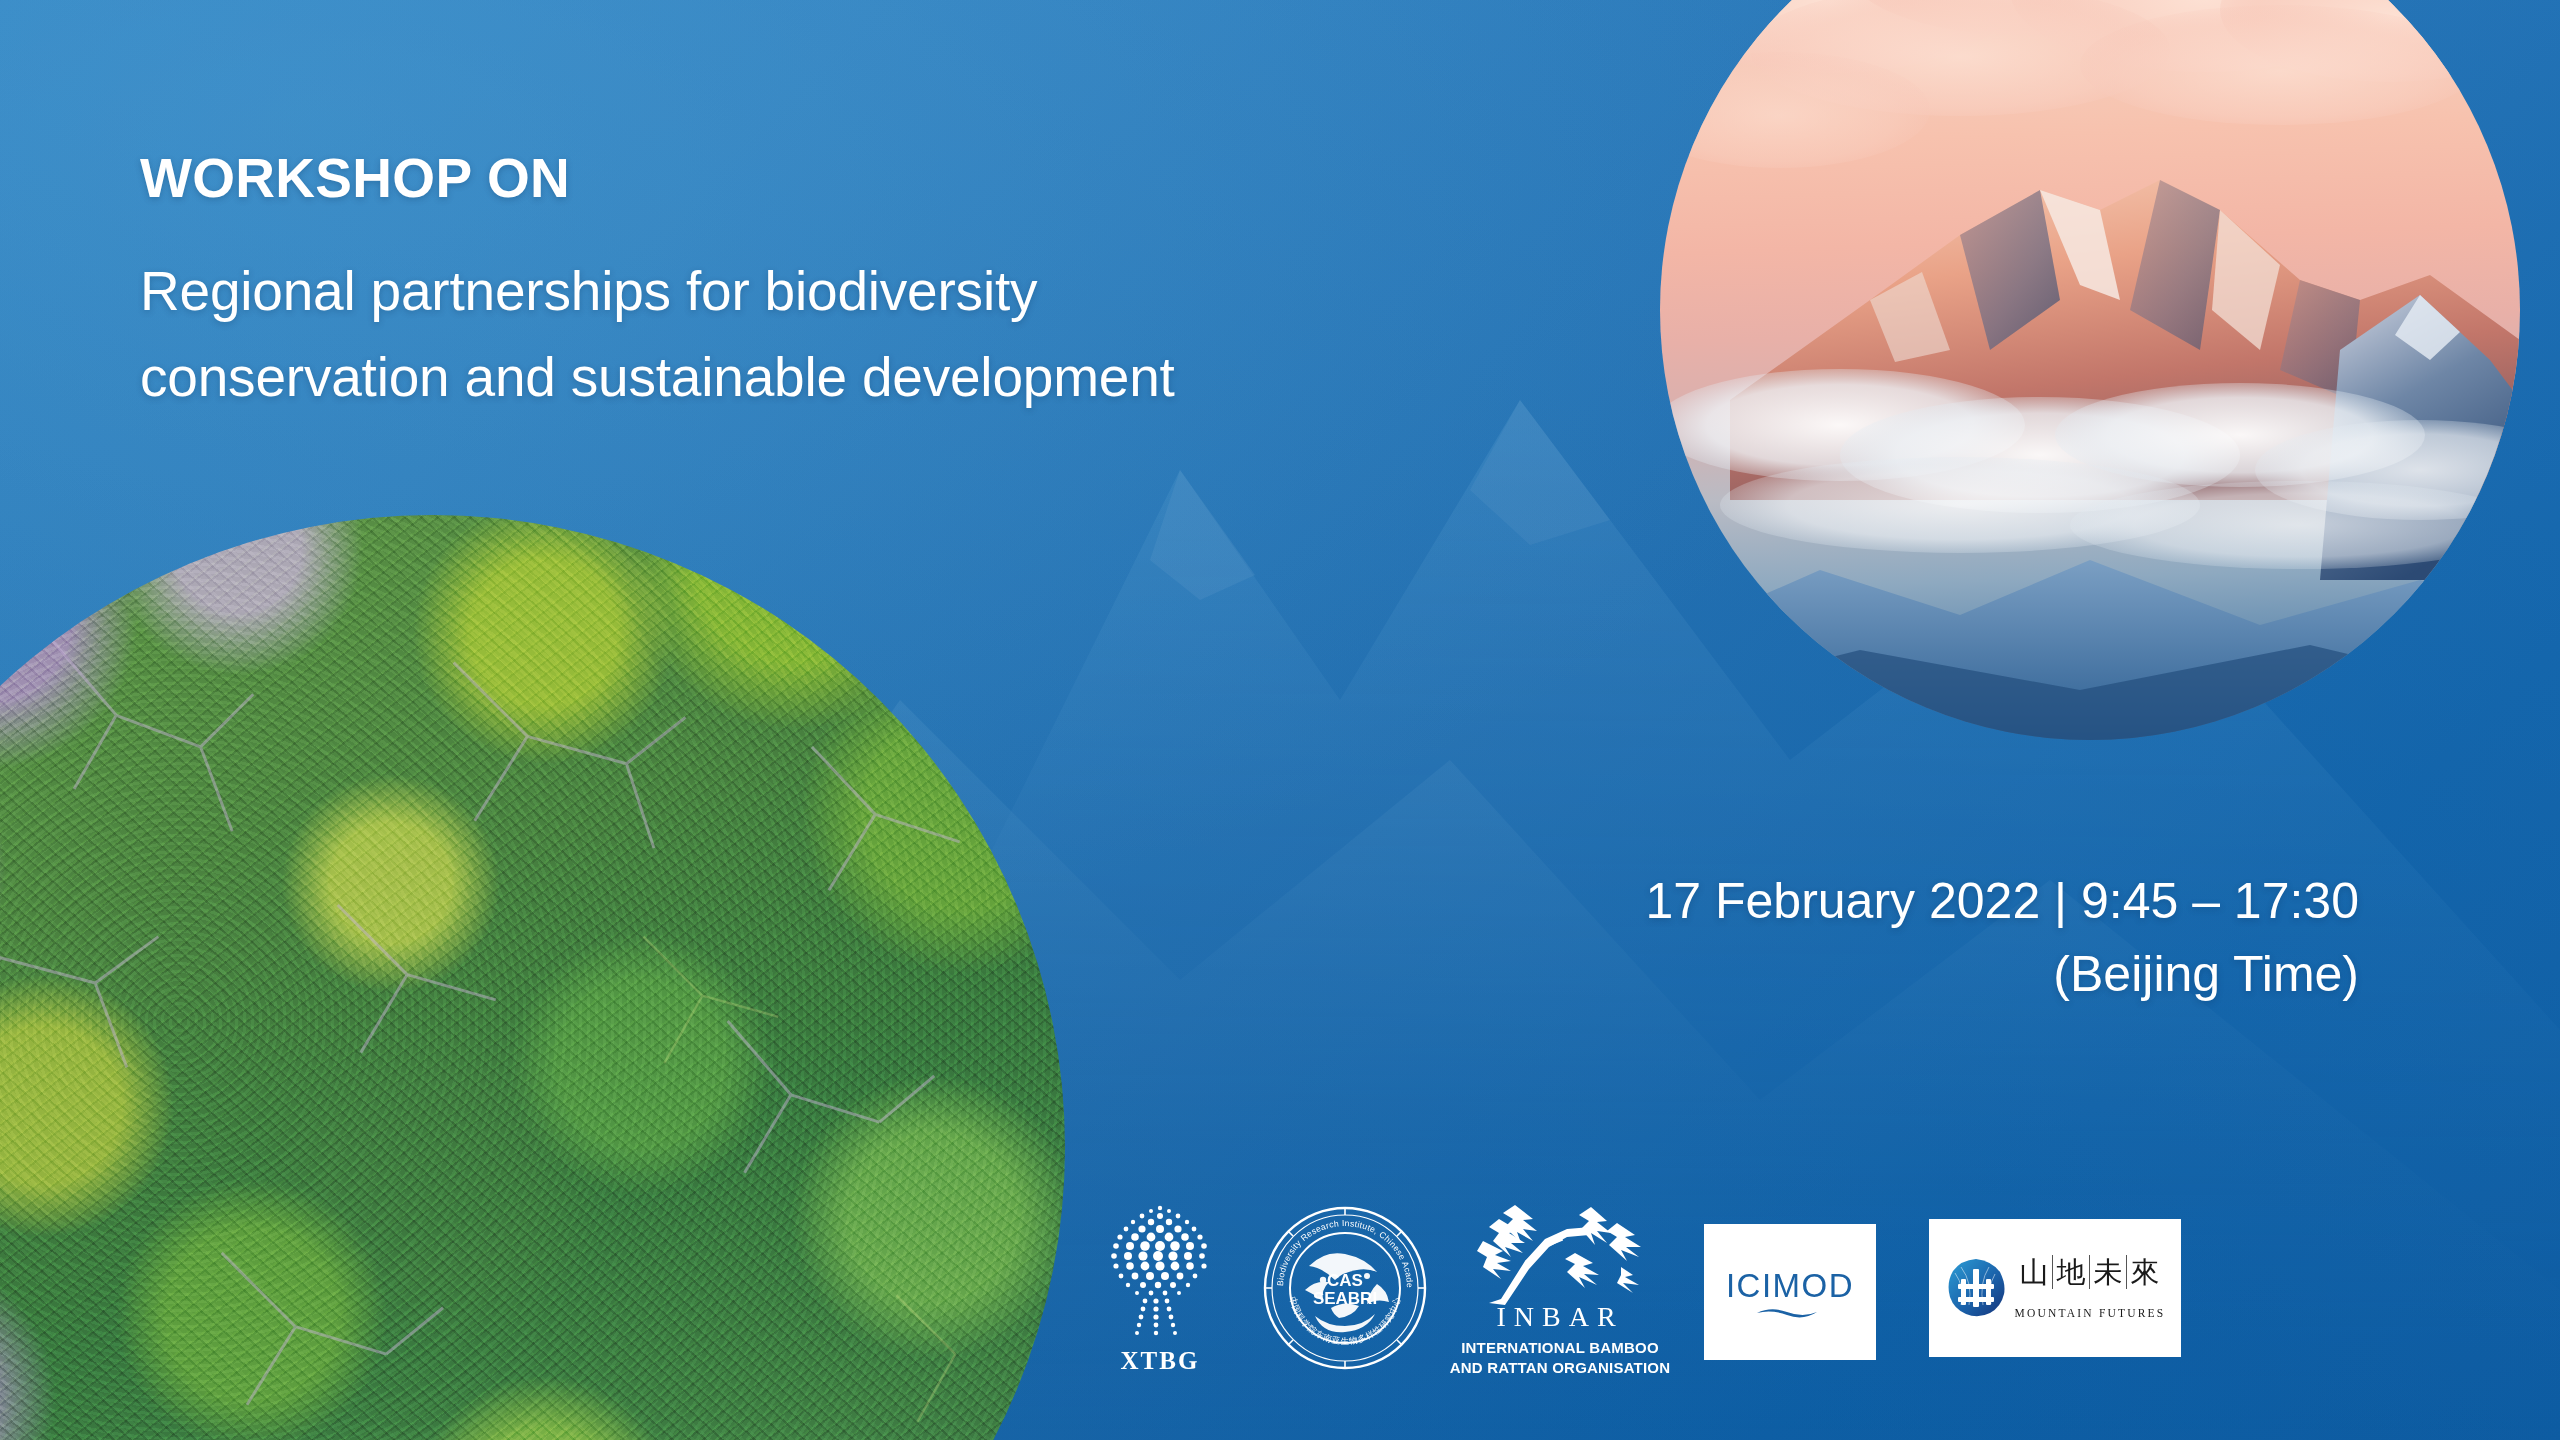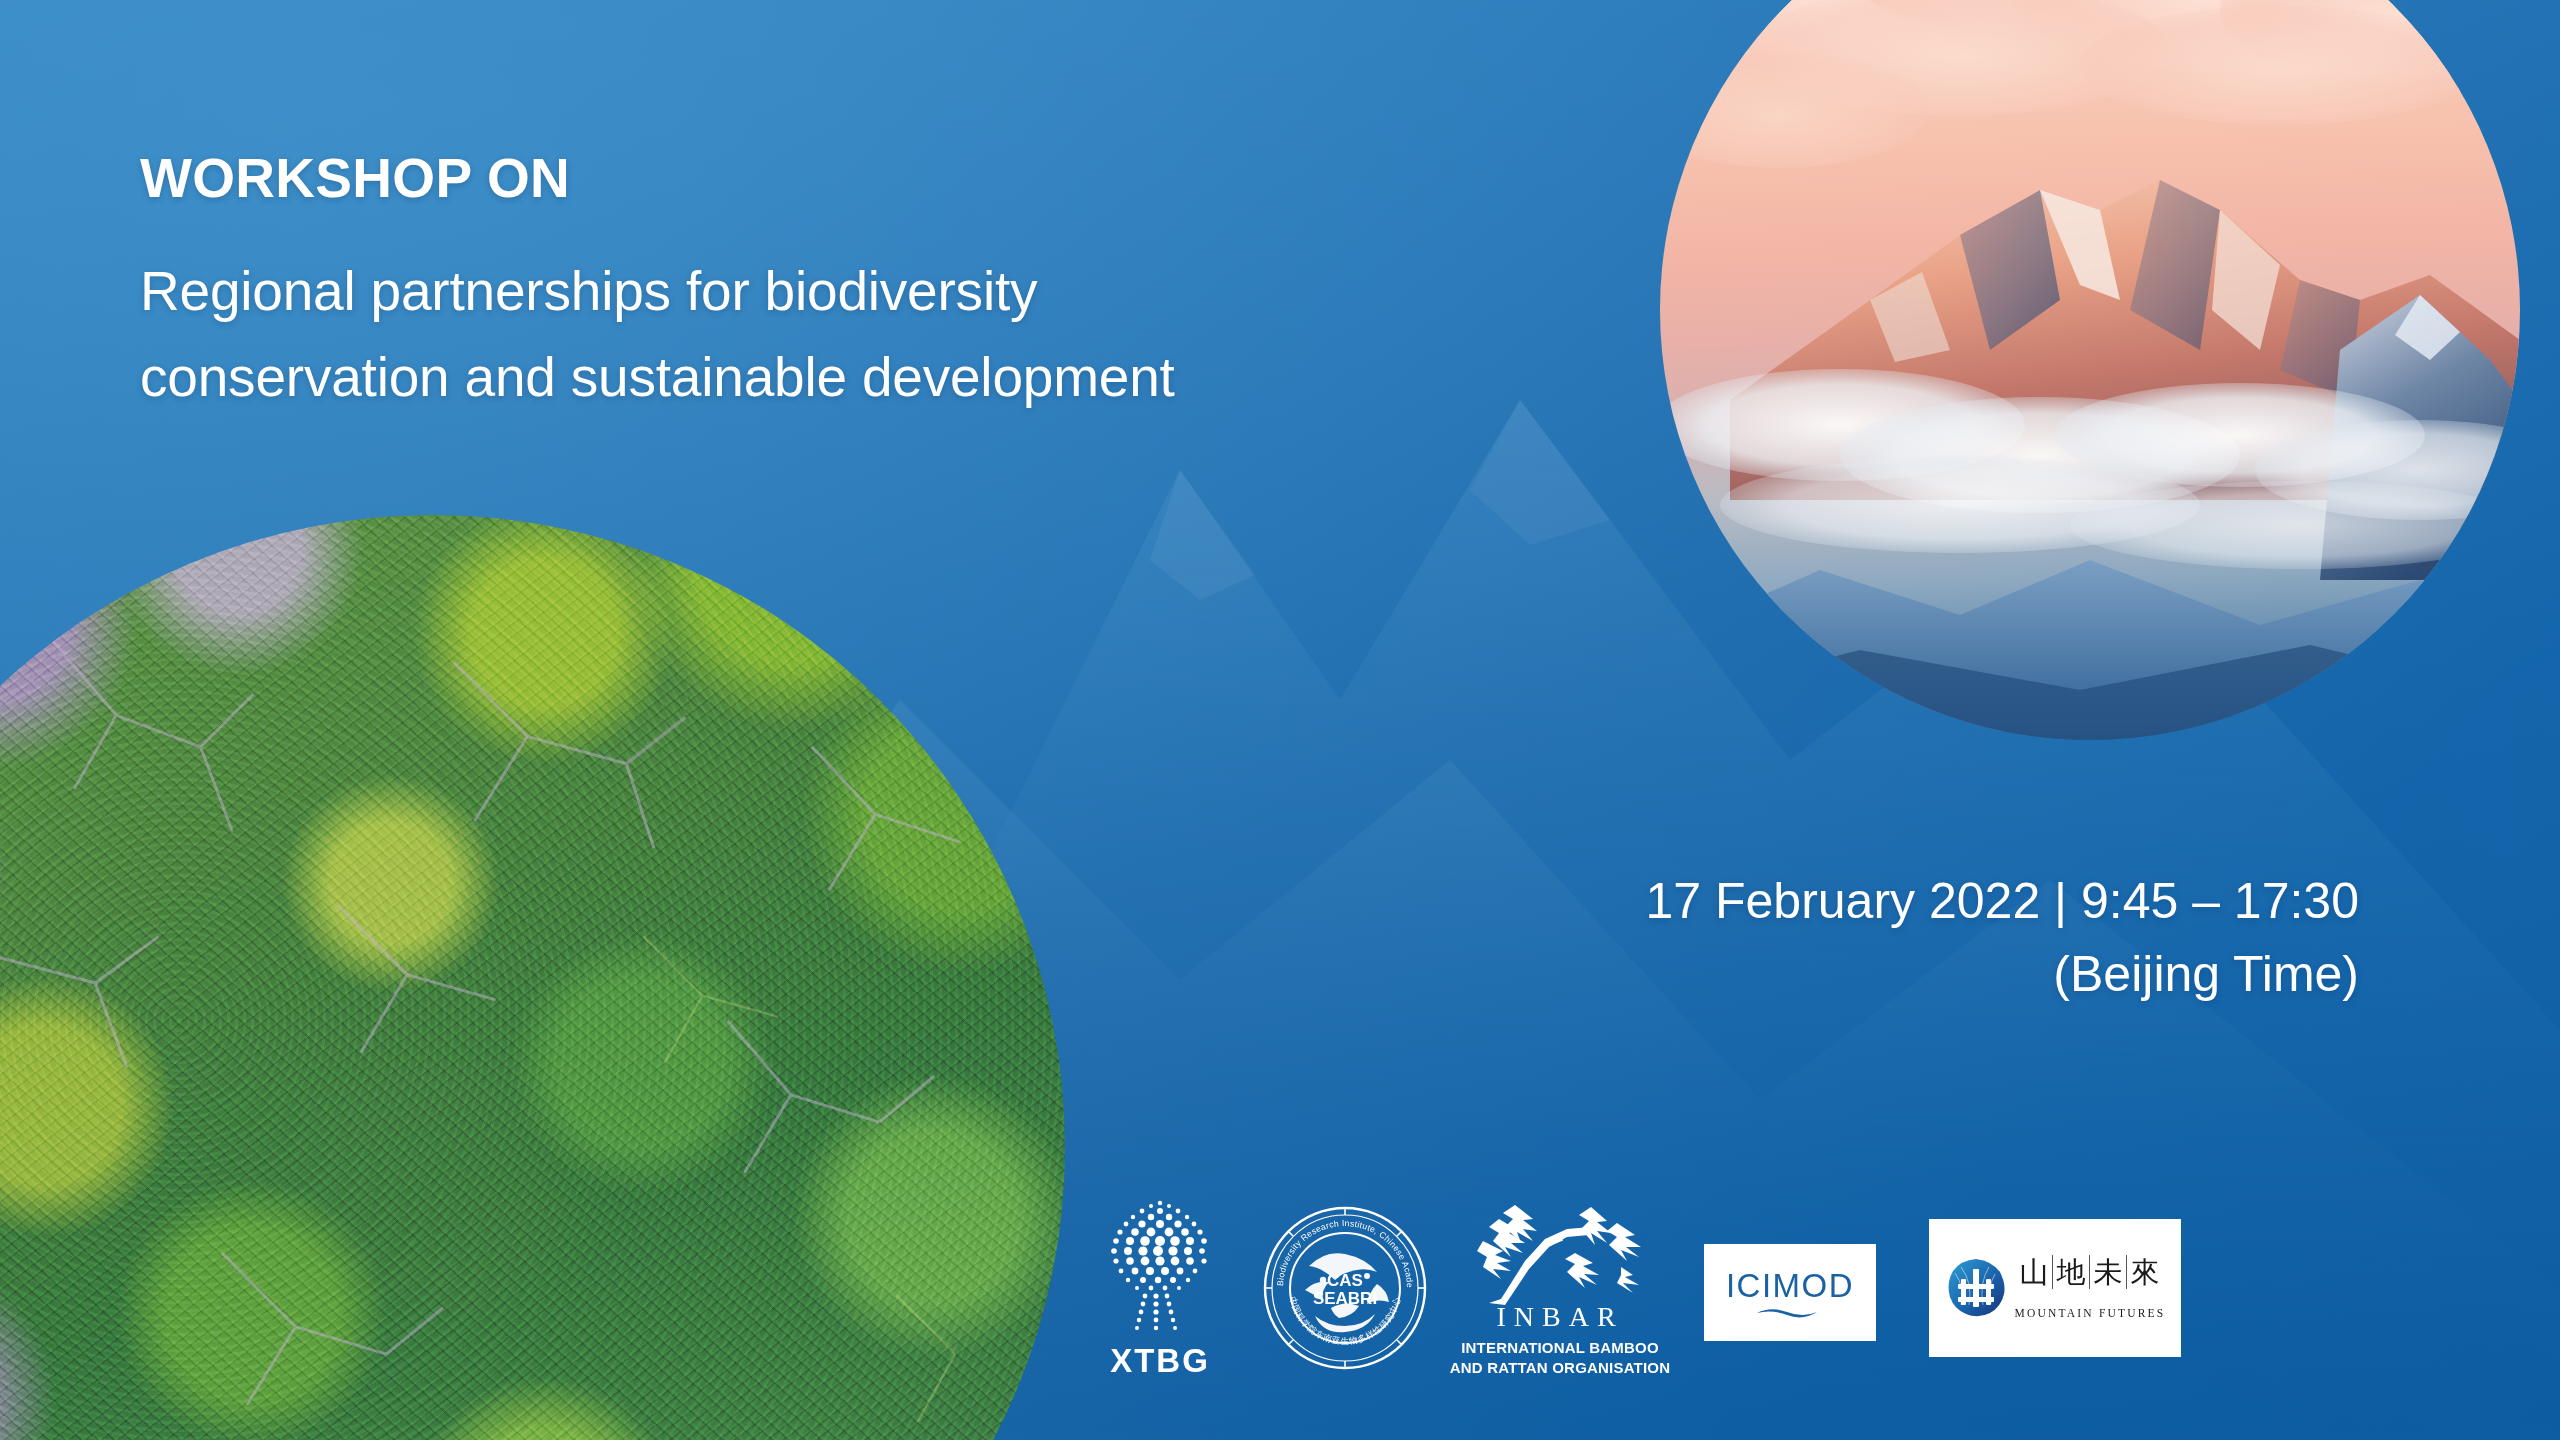--- a/index.html
+++ b/index.html
@@ -153,24 +153,24 @@
     justify-content:center;
     flex-direction:column;
   }
 
   
   #logo-xtbg{ width:170px; height:190px; }
   #logo-xtbg .tree{ width:122px; height:140px; }
   #logo-xtbg .wordmark{
     margin-top:6px;
     color:#fff;
-    font-size:33px;
+    font-size:25px;
     font-weight:700;
     letter-spacing:2px;
-    font-family:Liberation Sans, sans-serif;
+    font-family:Liberation Serif, serif;
   }
 
   
   #logo-seabri{ width:200px; height:190px; }
   #logo-seabri svg{ width:168px; height:168px; }
 
   
   #logo-inbar{ width:230px; height:195px; }
   #logo-inbar .bamboo{ width:178px; height:108px; }
   #logo-inbar .inbar-word{
@@ -181,21 +181,21 @@
   #logo-inbar .inbar-sub{
     color:#fff; font-size:15px; line-height:1.28;
     letter-spacing:.2px; text-align:center; margin-top:5px;
     font-family:"Liberation Sans", sans-serif;
     font-weight:bold;
   }
 
   
   #logo-icimod{ width:230px; height:190px; }
   #logo-icimod .tile{
-    width:172px; height:97px;
+    width:172px; height:136px;
     background:#ffffff;
     display:flex; align-items:center; justify-content:center;margin-top:8px;
   }
   #logo-icimod svg{ width:150px; height:62px; }
 
   
   #logo-mf{ width:300px; height:190px; }
   #logo-mf .tile{
     width:252px; height:138px;
     background:#ffffff;

